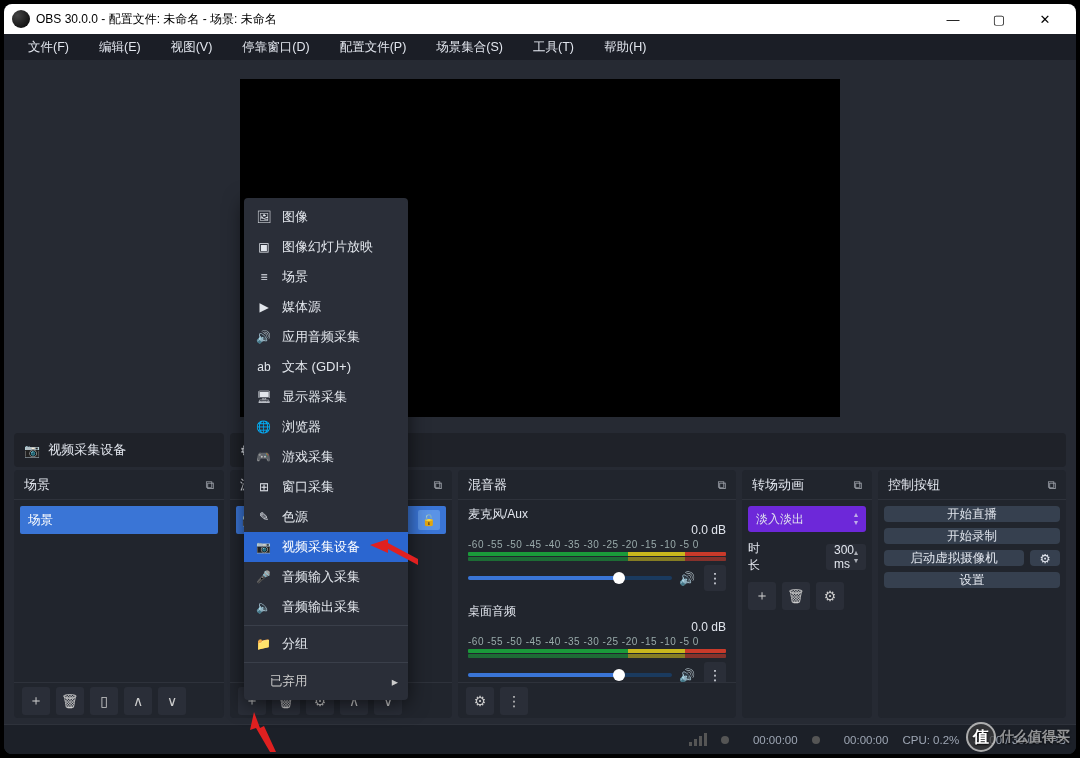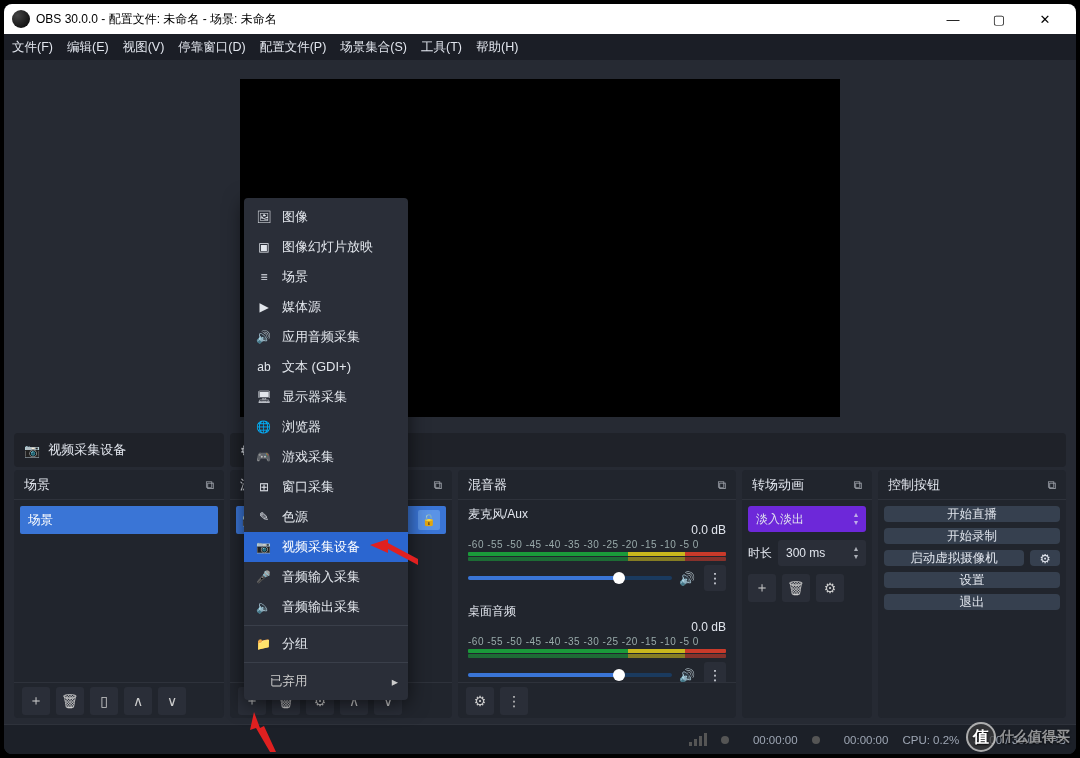--- a/index.html
+++ b/index.html
@@ -3,21 +3,21 @@
 <meta charset="utf-8">
 <style>
 * { margin: 0; padding: 0; box-sizing: border-box; font-family: "Microsoft YaHei", Arial, sans-serif; }
 body { width: 1080px; height: 758px; background: #000; overflow: hidden; position: relative; }
 .frame { position: absolute; top: 4px; left: 4px; width: 1072px; height: 750px; background: #262a33; border-radius: 8px; box-shadow: 0 2px 12px rgba(0,0,0,.6); display: flex; flex-direction: column; overflow: hidden; }
 .titlebar { height: 30px; background: #fff; color: #000; display: flex; align-items: center; padding: 0 8px; font-size: 12px; }
 .titlebar .logo { width: 18px; height: 18px; border-radius: 50%; background: radial-gradient(circle at 30% 30%, #444, #000); margin-right: 6px; }
 .titlebar .spacer { flex: 1; }
 .titlebar .win-btn { width: 46px; height: 30px; display: flex; align-items: center; justify-content: center; font-size: 13px; color: #000; }
 .menubar { height: 26px; background: #1b1e26; display: flex; align-items: center; padding: 0 8px; gap: 14px; color: #e2e6ee; font-size: 12.5px;}
-.menubar span { cursor: default; }
+.menubar span { cursor: default; margin-left: 16px; }
 .preview-area { flex: 0 0 370px; background: #262a33; display:flex; align-items:center; justify-content:center; position:relative;}
 .preview-canvas { width: 600px; height: 338px; background: #000; margin-top:6px;}
 .toolbar-row { height: 40px; display:flex; gap:6px; padding:0 10px; align-items:center;}
 .src-label-box { flex:0 0 210px; height:34px; background:#1f2229; border-radius:4px; display:flex; align-items:center; gap:8px; padding:0 10px; color:#e2e6ee; font-size:13px;}
 .gear-box { width:34px; height:34px; background:#1f2229; border-radius:4px; display:flex; align-items:center; justify-content:center; color:#e2e6ee;}
 .props-box { flex:1; height:34px; background:#1f2229; border-radius:4px; display:flex; align-items:center; gap:6px; padding:0 10px;}
 .props-box .btn { height:24px; padding:0 10px; font-size:12px; color:#e2e6ee; display:flex; align-items:center;}
 .panels { flex:1; display:flex; gap:6px; padding:0 10px 6px 10px; min-height:0;}
 .panel { background:#21252d; border-radius:4px; display:flex; flex-direction:column; color:#e2e6ee; position:relative;}
 .p-scenes { flex:0 0 210px;}
@@ -52,21 +52,21 @@
 .slider-row { display:flex; align-items:center; gap:8px; padding:0 4px;}
 .slider { flex:1; height:4px; background:#1a3a5e; position:relative; border-radius:2px;}
 .slider .fill { position:absolute; left:0; top:0; bottom:0; width:74%; background:#3a75d6; border-radius:2px;}
 .slider .knob { position:absolute; left:74%; top:-4px; width:12px; height:12px; background:#fff; border-radius:50%; transform:translateX(-50%);}
 .vol-ico { font-size:13px;}
 .dots-btn { width:22px; height:26px; background:#2a2e38; border-radius:3px; display:flex; align-items:center; justify-content:center; font-size:14px;}
 
 .trans-sel { height:26px; background:#6d28d9; border-radius:3px; display:flex; align-items:center; padding:0 8px; font-size:12px; margin-bottom:8px; position:relative;}
 .trans-sel .caret { margin-left:auto; display:flex; flex-direction:column; font-size:8px; line-height:8px; opacity:.7;}
 .trans-dur { display:flex; align-items:center; gap:6px; font-size:12px;}
-.trans-dur .inp { flex:1; height:26px; background:#2a2e38; border-radius:3px; display:flex; align-items:center; padding:0 8px;}
+.trans-dur .inp { flex:1; height:26px; background:#2a2e38; border-radius:3px; display:flex; align-items:center; padding:0 8px;margin-left:48px;}
 .trans-btns { display:flex; gap:6px; margin-top:8px;}
 
 .ctrl-btn { height:16px; background:#36404f; border-radius:4px; display:flex; align-items:center; justify-content:center; font-size:12.5px; margin-bottom:6px;}
 .ctrl-row { display:flex; gap:6px;}
 .ctrl-row .ctrl-btn { flex:1;}
 .ctrl-row .ctrl-gear { width:30px; flex:0 0 30px;}
 
 .statusbar { height:30px; background:#1c2028; border-top:1px solid #2e323b; display:flex; align-items:center; gap:14px; padding:0 10px; font-size:11.5px; color:#9ea6b4; justify-content:flex-end;}
 .statusbar .s-item { display:flex; align-items:center; gap:24px;}
 .statusbar .dot { width:8px; height:8px; border-radius:50%; background:#555;}
@@ -247,21 +247,20 @@
           <span class="expand">⧉</span>
       </div>
       <div class="panel-body">
         <div class="ctrl-btn">开始直播</div>
         <div class="ctrl-btn">开始录制</div>
         <div class="ctrl-row">
           <div class="ctrl-btn">启动虚拟摄像机</div>
           <div class="ctrl-btn ctrl-gear">⚙</div>
         </div>
         <div class="ctrl-btn">设置</div>
-        <div class="ctrl-btn">退出</div>
       </div>
     </div>
 
   </div>
 
   <div class="statusbar">
     <div class="s-item">
       <div class="bars">
           <i style="height:4px"></i>
           <i style="height:7px"></i>

